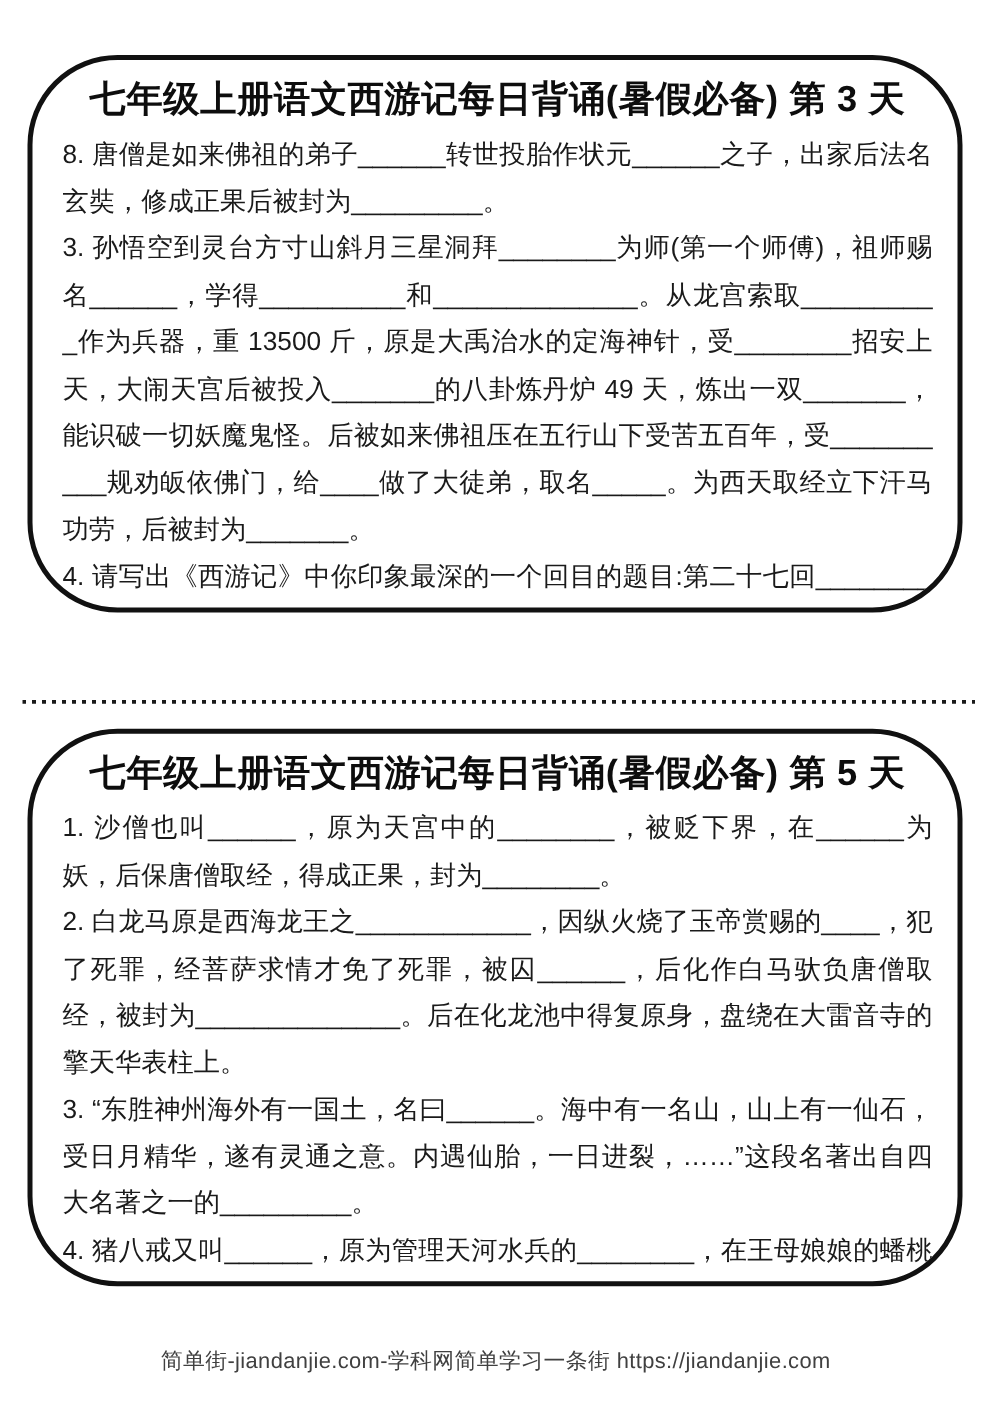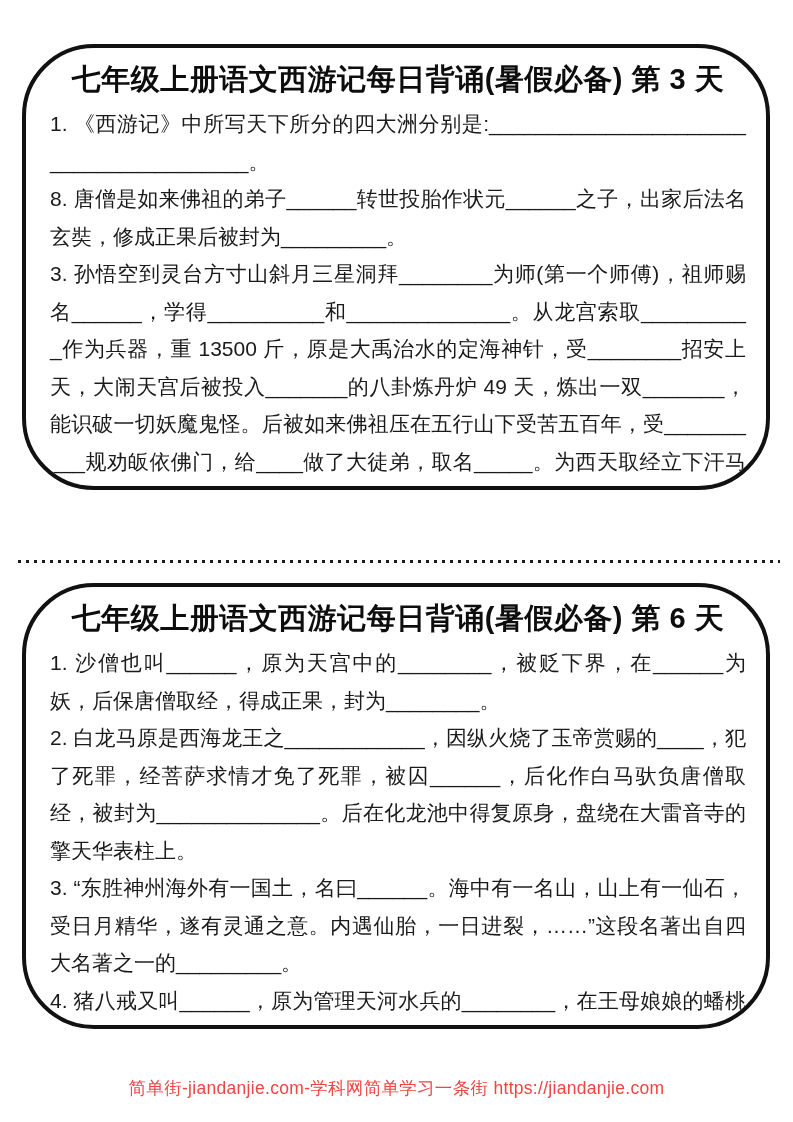--- a/index.html
+++ b/index.html
@@ -54,41 +54,40 @@
     height: 3px;
     background: repeating-linear-gradient(90deg, #1a1a1a 0px, #1a1a1a 3px, transparent 3px, transparent 8px);
   }
   .footer {
     position: absolute;
     top: 1076px;
     left: 0;
     width: 100%;
     text-align: center;
     font-size: 17.5px;
-    color: #ef4444;
+    color: #404040;
     letter-spacing: 0.3px;
   }
 </style>
 </head>
 <body>
 
 <div class="page">
 
   <div class="card card-day3">
     <div class="card-title">七年级上册语文西游记每日背诵(暑假必备) 第 3 天</div>
-    <p class="question">1. 《西游记》中所写天下所分的四大洲分别是:_______________________________________。</p>
     <p class="question">8. 唐僧是如来佛祖的弟子______转世投胎作状元______之子，出家后法名玄奘，修成正果后被封为_________。</p>
     <p class="question">3. 孙悟空到灵台方寸山斜月三星洞拜________为师(第一个师傅)，祖师赐名______，学得__________和______________。从龙宫索取__________作为兵器，重 13500 斤，原是大禹治水的定海神针，受________招安上天，大闹天宫后被投入_______的八卦炼丹炉 49 天，炼出一双_______，能识破一切妖魔鬼怪。后被如来佛祖压在五行山下受苦五百年，受__________规劝皈依佛门，给____做了大徒弟，取名_____。为西天取经立下汗马功劳，后被封为_______。</p>
     <p class="question">4. 请写出《西游记》中你印象最深的一个回目的题目:第二十七回______________________________。</p>
   </div>
 
   <div class="divider"></div>
 
   <div class="card card-day4">
-    <div class="card-title">七年级上册语文西游记每日背诵(暑假必备) 第 6 天</div>
+    <div class="card-title">七年级上册语文西游记每日背诵(暑假必备) 第 5 天</div>
     <p class="question">1. 沙僧也叫______，原为天宫中的________，被贬下界，在______为妖，后保唐僧取经，得成正果，封为________。</p>
     <p class="question">2. 白龙马原是西海龙王之____________，因纵火烧了玉帝赏赐的____，犯了死罪，经菩萨求情才免了死罪，被囚______，后化作白马驮负唐僧取经，被封为______________。后在化龙池中得复原身，盘绕在大雷音寺的擎天华表柱上。</p>
     <p class="question">3. “东胜神州海外有一国土，名曰______。海中有一名山，山上有一仙石，受日月精华，遂有灵通之意。内遇仙胎，一日进裂，……”这段名著出自四大名著之一的_________。</p>
     <p class="question">4. 猪八戒又叫______，原为管理天河水兵的________，在王母娘娘的蟠桃宴上因醉酒调戏嫦娥被贬下凡,误投猪胎，曾占___________为妖，自称_____，后经菩萨点化，保唐僧取经，取别名________，得成正果，封为_______。</p>
   </div>
 
   <div class="footer">简单街-jiandanjie.com-学科网简单学习一条街 https://jiandanjie.com</div>
 
 </div>
 

